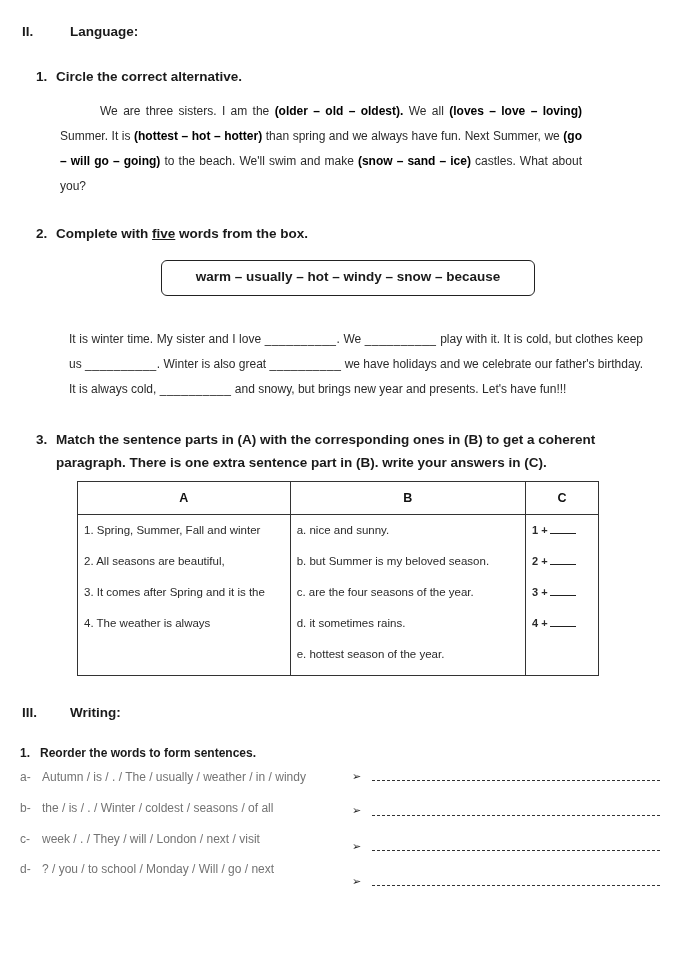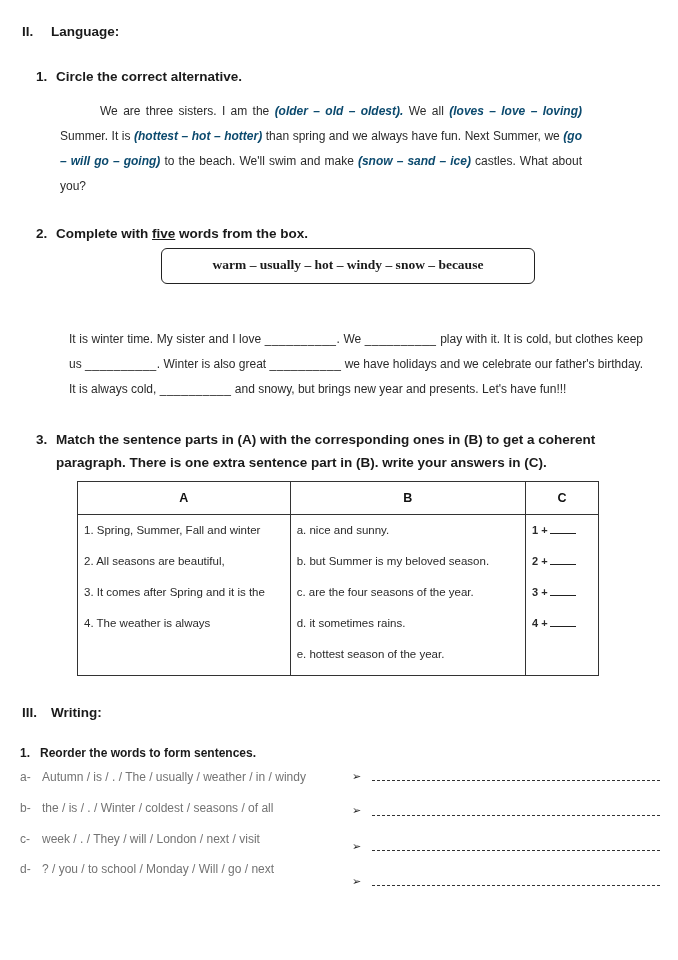--- a/index.html
+++ b/index.html
@@ -3,25 +3,25 @@
   <meta charset="utf-8">
   <style>
     html, body { margin: 0; padding: 0; background: #ffffff; }
     body {
       width: 678px; height: 960px; position: relative; overflow: hidden;
       font-family: "Liberation Sans", "DejaVu Sans", sans-serif;
       color: #1a1a1a;
     }
     .abs { position: absolute; }
     .sec-head { font-weight: bold; font-size: 13.5px; }
-    .sec-num { display: inline-block; width: 29px; }
+    .sec-num { display: inline-block; width: 48px; }
     .task { font-weight: bold; font-size: 13.5px; }
     .task-num { display: inline-block; width: 20px; }
     .para { font-size: 12px; line-height: 25px; color: #2a2a2a; }
-    .para b { color: #0c4a6e; font-style: italic; }
+    .para b { color: #000000; }
     .justify { text-align: justify; text-align-last: left; }
     .blank { letter-spacing: 0.5px; font-weight: normal; }
     .wordbox {
       border: 1px solid #222; border-radius: 6px;
       font-weight: bold; font-size: 13.5px; text-align: center;
       line-height: 32px;
     }
     table.match {
       border-collapse: collapse; font-size: 11.5px; color: #2a2a2a;
     }
@@ -55,21 +55,21 @@
 <div class="abs task" style="left:36px; top:69px;">
   <span class="task-num">1.</span><span>Circle the correct alternative.</span>
 </div>
 <div class="abs para justify" style="left:60px; top:99px; width:522px; text-indent:40px;">
   <span>We are three sisters. I am the </span><b>(older – old – oldest).</b><span> We all </span><b>(loves – love – loving)</b><span> Summer. It is </span><b>(hottest – hot – hotter)</b><span> than spring and we always have fun. Next Summer, we </span><b>(go – will go – going)</b><span> to the beach. We'll swim and make </span><b>(snow – sand – ice)</b><span> castles. What about you?</span>
 </div>
 
 <div class="abs task" style="left:36px; top:226px;">
   <span class="task-num">2.</span><span>Complete with </span><u>five</u><span> words from the box.</span>
 </div>
-<div class="abs wordbox" style="left:161px; top:248px; width:372px; height:34px;font-family:Liberation Serif, serif;">warm – usually – hot – windy – snow – because</div>
+<div class="abs wordbox" style="left:161px; top:260px; width:372px; height:34px;">warm – usually – hot – windy – snow – because</div>
 
 <div class="abs para justify" style="left:69px; top:299px; width:574px;margin-top:28px;">
   <span>It is winter time. My sister and I love </span><span class="blank">__________</span><span>. We </span><span class="blank">__________</span><span> play with it. It is cold, but clothes keep us </span><span class="blank">__________</span><span>. Winter is also great </span><span class="blank">__________</span><span> we have holidays and we celebrate our father's birthday. It is always cold, </span><span class="blank">__________</span><span> and snowy, but brings new year and presents. Let's have fun!!!</span>
 </div>
 
 <div class="abs task" style="left:36px; top:428px; width:590px; line-height:23px;">
   <span class="task-num" style="vertical-align:top;">3.</span><span style="display:inline-block; width:560px; vertical-align:top;">Match the sentence parts in (A) with the corresponding ones in (B) to get a coherent paragraph. There is one extra sentence part in (B). write your answers in (C).</span>
 </div>
 
 <table class="match abs" style="left:77px; top:481px; width:522px;">

